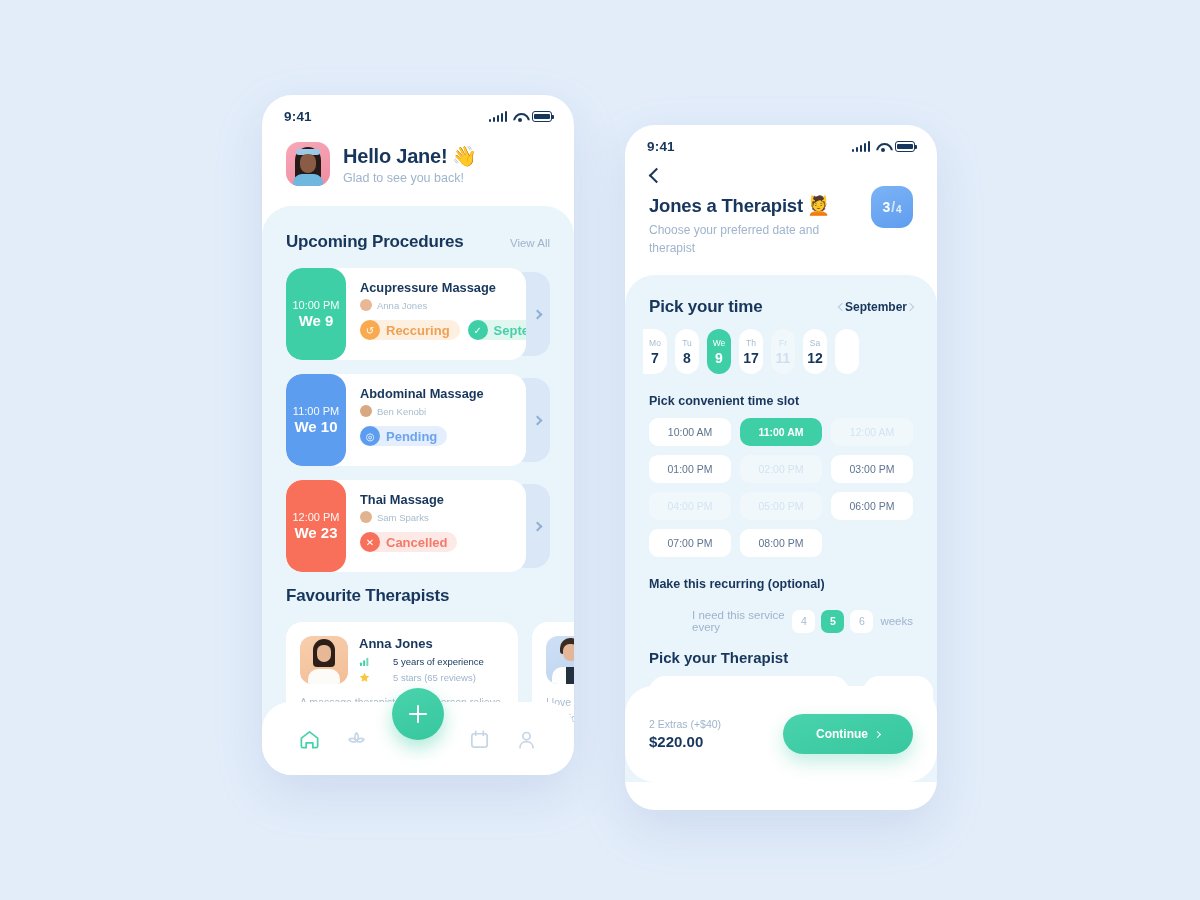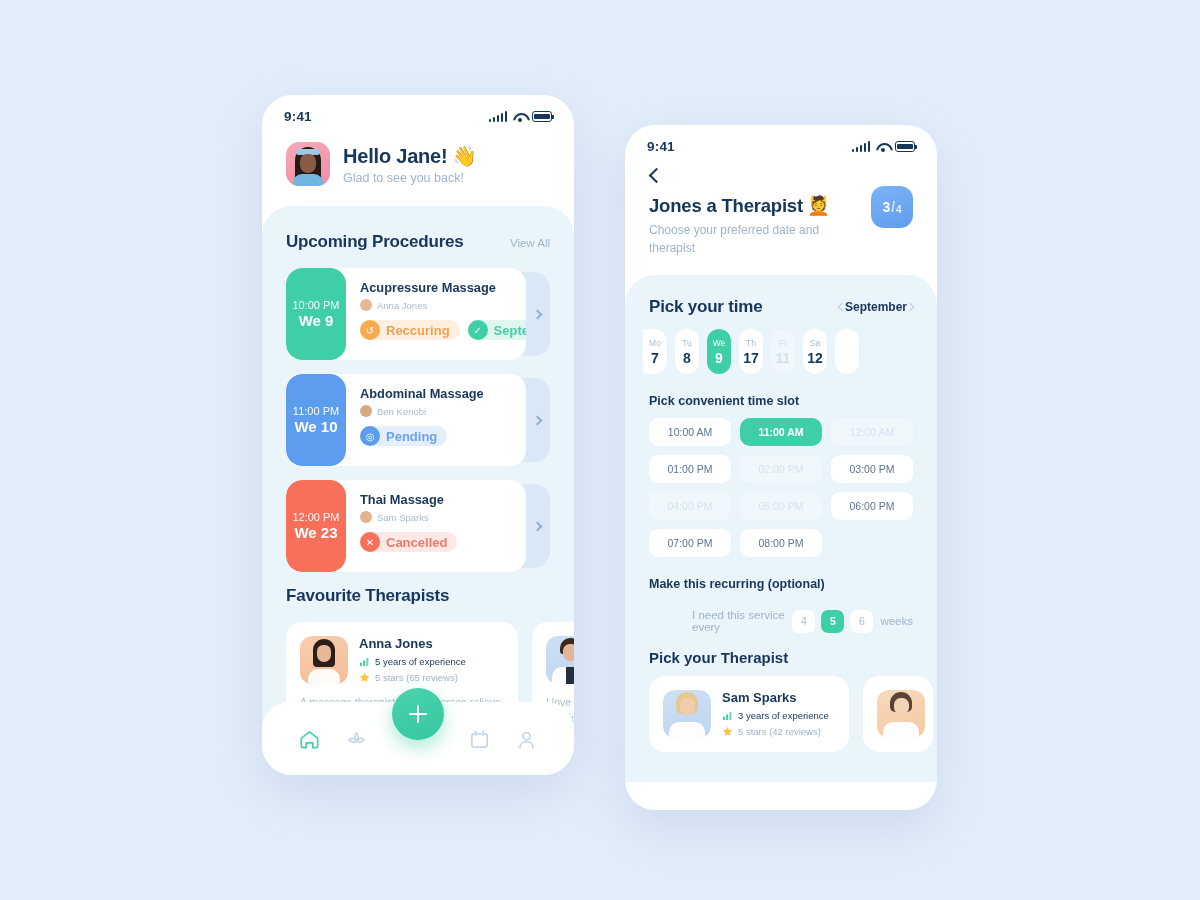--- a/index.html
+++ b/index.html
@@ -108,21 +108,21 @@
   }
   .badge .lb { font-size:13px; font-weight:bold; margin-left:6px; }
 
   
   .ther-wrap { padding: 0 24px; display:flex; gap:14px; }
   .ther-card { background:#fff; border-radius:16px; padding:14px; flex:none; width:232px; }
   .ther-card.peek { width: 100px; }
   .ther-top { display:flex; gap:11px; }
   .ther-av { width:48px; height:48px; border-radius:12px; flex:none; position:relative; overflow:hidden; }
   .ther-name { font-size:13px; font-weight:bold; color:#17365c; }
-  .ther-meta { display:flex; align-items:center; gap:5px; margin-top:5px; }
+  .ther-meta { display:flex; align-items:center; gap:23px; margin-top:5px; }
   .ther-meta span { font-size:9.5px; color:#17365c; }
   .ther-meta span.grey { color:#9fb4cc; }
   .ther-desc { font-size:10.5px; color:#a7bccf; line-height:1.55; margin-top:10px; }
 
   
   .navbar {
     position:absolute; left:0; right:0; bottom:0; height:74px;
     background:#fff; border-radius:28px 28px 30px 30px;
     display:flex; align-items:center; justify-content:space-around; padding:0 24px;
   }
@@ -518,14 +518,24 @@
       </div>
       <div class="ther-card peek" style="width:70px;">
         <div class="ther-av" style="background:linear-gradient(160deg,#f8d9bb,#f5c9a3);width:48px;height:48px;">
           <div style="position:absolute;left:13px;top:2px;width:22px;height:20px;background:#5a4335;border-radius:11px 11px 5px 5px;"></div>
           <div style="position:absolute;left:17px;top:8px;width:15px;height:17px;background:#f2d3b8;border-radius:7px 7px 8px 8px;"></div>
           <div style="position:absolute;left:6px;bottom:0;width:36px;height:16px;background:#fdfdfd;border-radius:10px 10px 0 0;"></div>
         </div>
       </div>
     </div>
 
+    <div class="checkout">
+      <div>
+        <div class="extras">2 Extras (+$40)</div>
+        <div class="price">$220.00</div>
+      </div>
+      <button class="cont-btn">
+        <span>Continue</span>
+        <span class="ca"></span>
+      </button>
+    </div>
   </div>
 </div>
 
 </body></html>

